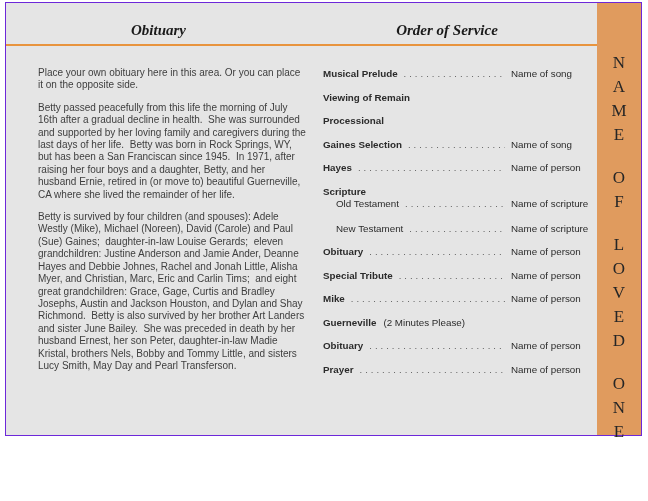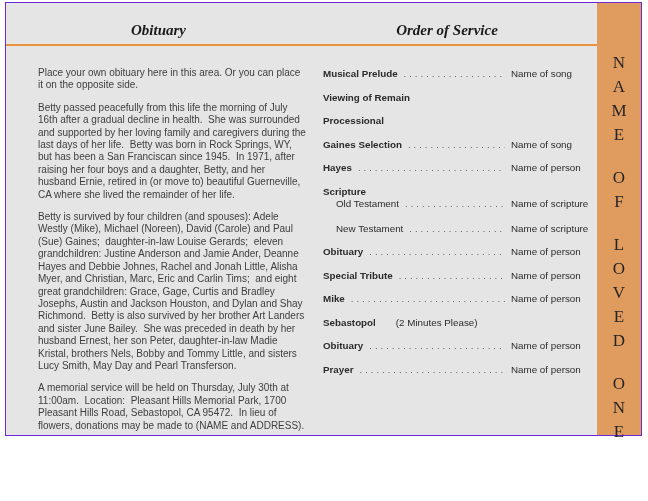--- a/index.html
+++ b/index.html
@@ -16,21 +16,21 @@
   .obituary-col{position:absolute;left:32px;top:64px;width:268px;
                 font-size:10px;line-height:12.4px;color:#3e3e3e;}
   .ob-p{margin:0 0 10px 0;white-space:pre-wrap;}
   .os-col{position:absolute;left:317px;top:64px;width:268px;font-size:9.8px;color:#2b2b2b;}
   .os-item{display:flex;align-items:flex-start;line-height:13px;margin-bottom:10.5px;}
   .os-item.has-sub{margin-bottom:0;}
   .os-sub{display:flex;align-items:flex-start;line-height:12.5px;margin-left:13px;}
   .os-sub.os-sub-last{margin-bottom:9.5px;margin-top:13px;}
   .os-label{font-weight:bold;white-space:nowrap;}
   .os-sub .os-label{font-weight:normal;}
-  .os-suffix{font-weight:normal;white-space:nowrap;margin-left:20px;}
+  .os-suffix{font-weight:normal;white-space:nowrap;margin-left:7px;}
   .os-leader{flex:1;overflow:hidden;white-space:nowrap;color:#5a5a5a;
              letter-spacing:3px;margin:0 6px;font-size:9.5px;}
   .os-value{width:80px;flex:none;white-space:nowrap;}
   .sidebar{position:absolute;top:0;right:0;bottom:0;width:44px;}
   .sidebar-text{padding-top:48px;}
   .sb-letter{height:24px;line-height:24px;text-align:center;
              font-family:"Liberation Serif",serif;font-size:17px;color:#262626;}
   .sb-gap{height:19px;}
 </style>
 </head>
@@ -41,21 +41,20 @@
 
     <div class="header header-left">Obituary</div>
     <div class="header header-right">Order of Service</div>
 
     <div class="rule" style="background: rgb(232, 148, 62);"></div>
 
     <div class="obituary-col">
         <p class="ob-p">Place your own obituary here in this area. Or you can place it on the opposite side.</p>
         <p class="ob-p">Betty passed peacefully from this life the morning of July 16th after a gradual decline in health.  She was surrounded and supported by her loving family and caregivers during the last days of her life.  Betty was born in Rock Springs, WY, but has been a San Franciscan since 1945.  In 1971, after raising her four boys and a daughter, Betty, and her husband Ernie, retired in (or move to) beautiful Guerneville, CA where she lived the remainder of her life.</p>
         <p class="ob-p">Betty is survived by four children (and spouses): Adele Westly (Mike), Michael (Noreen), David (Carole) and Paul (Sue) Gaines;  daughter-in-law Louise Gerards;  eleven grandchildren: Justine Anderson and Jamie Ander, Deanne Hayes and Debbie Johnes, Rachel and Jonah Little, Alisha Myer, and Christian, Marc, Eric and Carlin Tims;  and eight great grandchildren: Grace, Gage, Curtis and Bradley Josephs, Austin and Jackson Houston, and Dylan and Shay Richmond.  Betty is also survived by her brother Art Landers and sister June Bailey.  She was preceded in death by her husband Ernest, her son Peter, daughter-in-law Madie Kristal, brothers Nels, Bobby and Tommy Little, and sisters Lucy Smith, May Day and Pearl Transferson.</p>
-        <p class="ob-p">A memorial service will be held on Thursday, July 30th at 11:00am.  Location:  Pleasant Hills Memorial Park, 1700 Pleasant Hills Road, Sebastopol, CA 95472.  In lieu of flowers, donations may be made to (NAME and ADDRESS).</p>
       </div>
 
     <div class="os-col">
         <div class="os-item">
           <span class="os-label">Musical Prelude</span>
           <span class="os-leader">................................................................................</span>
           <span class="os-value">Name of song</span>
         </div>
         <div class="os-item">
           <span class="os-label">Viewing of Remain</span>
@@ -95,21 +94,21 @@
           <span class="os-label">Special Tribute</span>
           <span class="os-leader">................................................................................</span>
           <span class="os-value">Name of person</span>
         </div>
         <div class="os-item">
           <span class="os-label">Mike</span>
           <span class="os-leader">................................................................................</span>
           <span class="os-value">Name of person</span>
         </div>
         <div class="os-item">
-          <span class="os-label">Sebastopol</span>
+          <span class="os-label">Guerneville</span>
           <span class="os-suffix">(2 Minutes Please)</span>
         </div>
         <div class="os-item">
           <span class="os-label">Obituary</span>
           <span class="os-leader">................................................................................</span>
           <span class="os-value">Name of person</span>
         </div>
         <div class="os-item">
           <span class="os-label">Prayer</span>
           <span class="os-leader">................................................................................</span>

